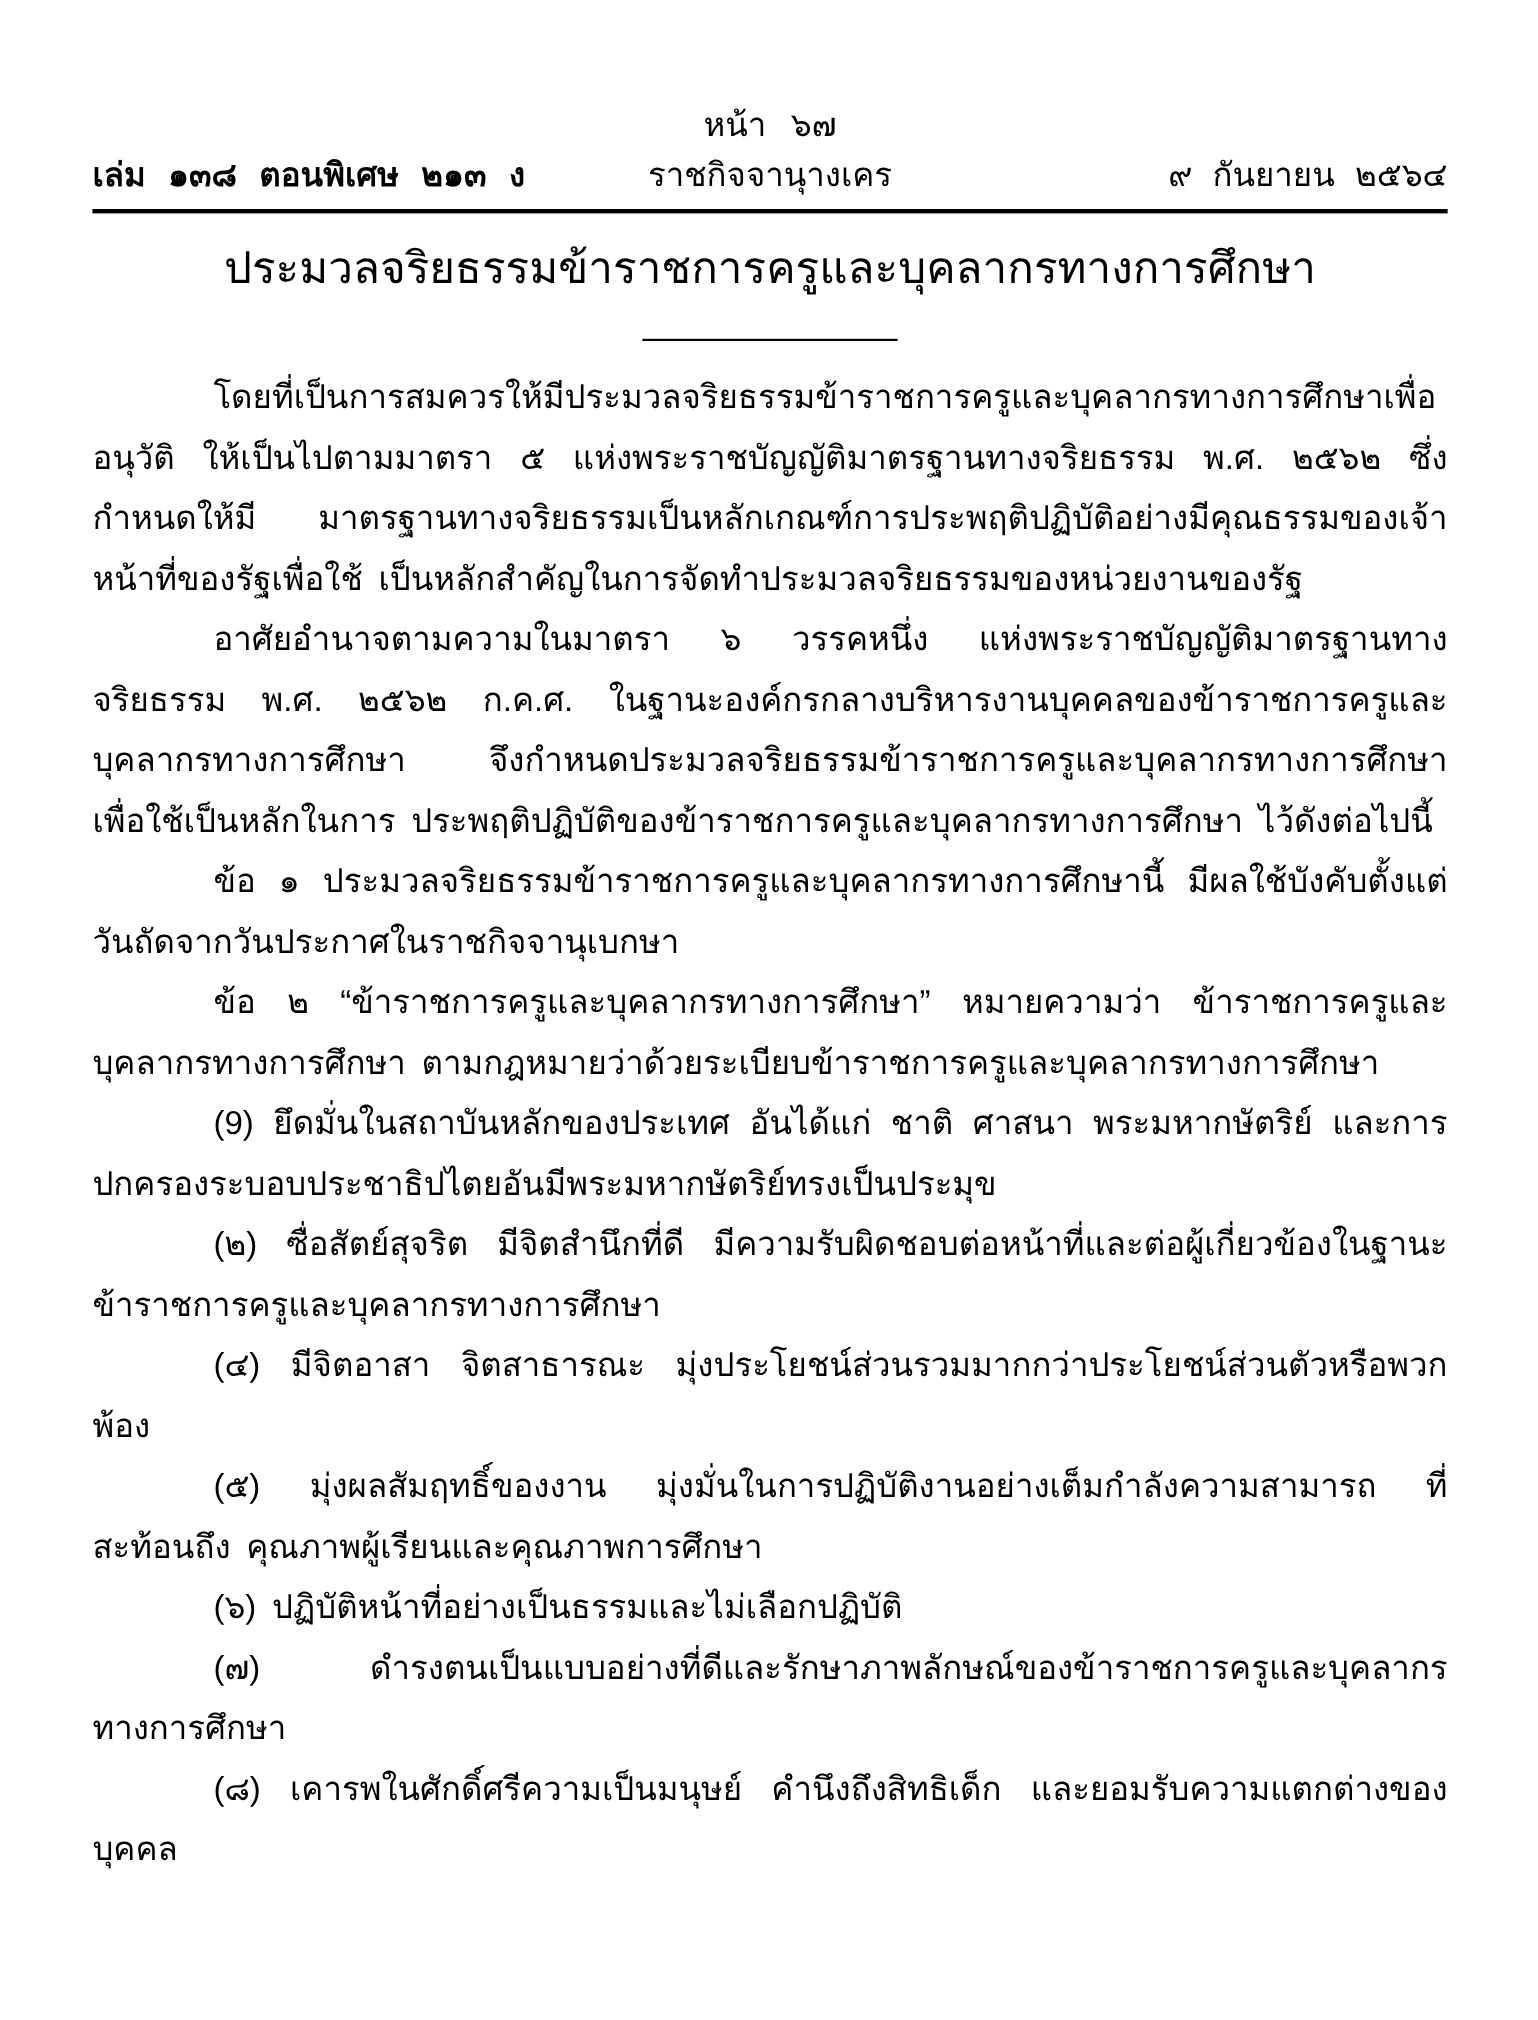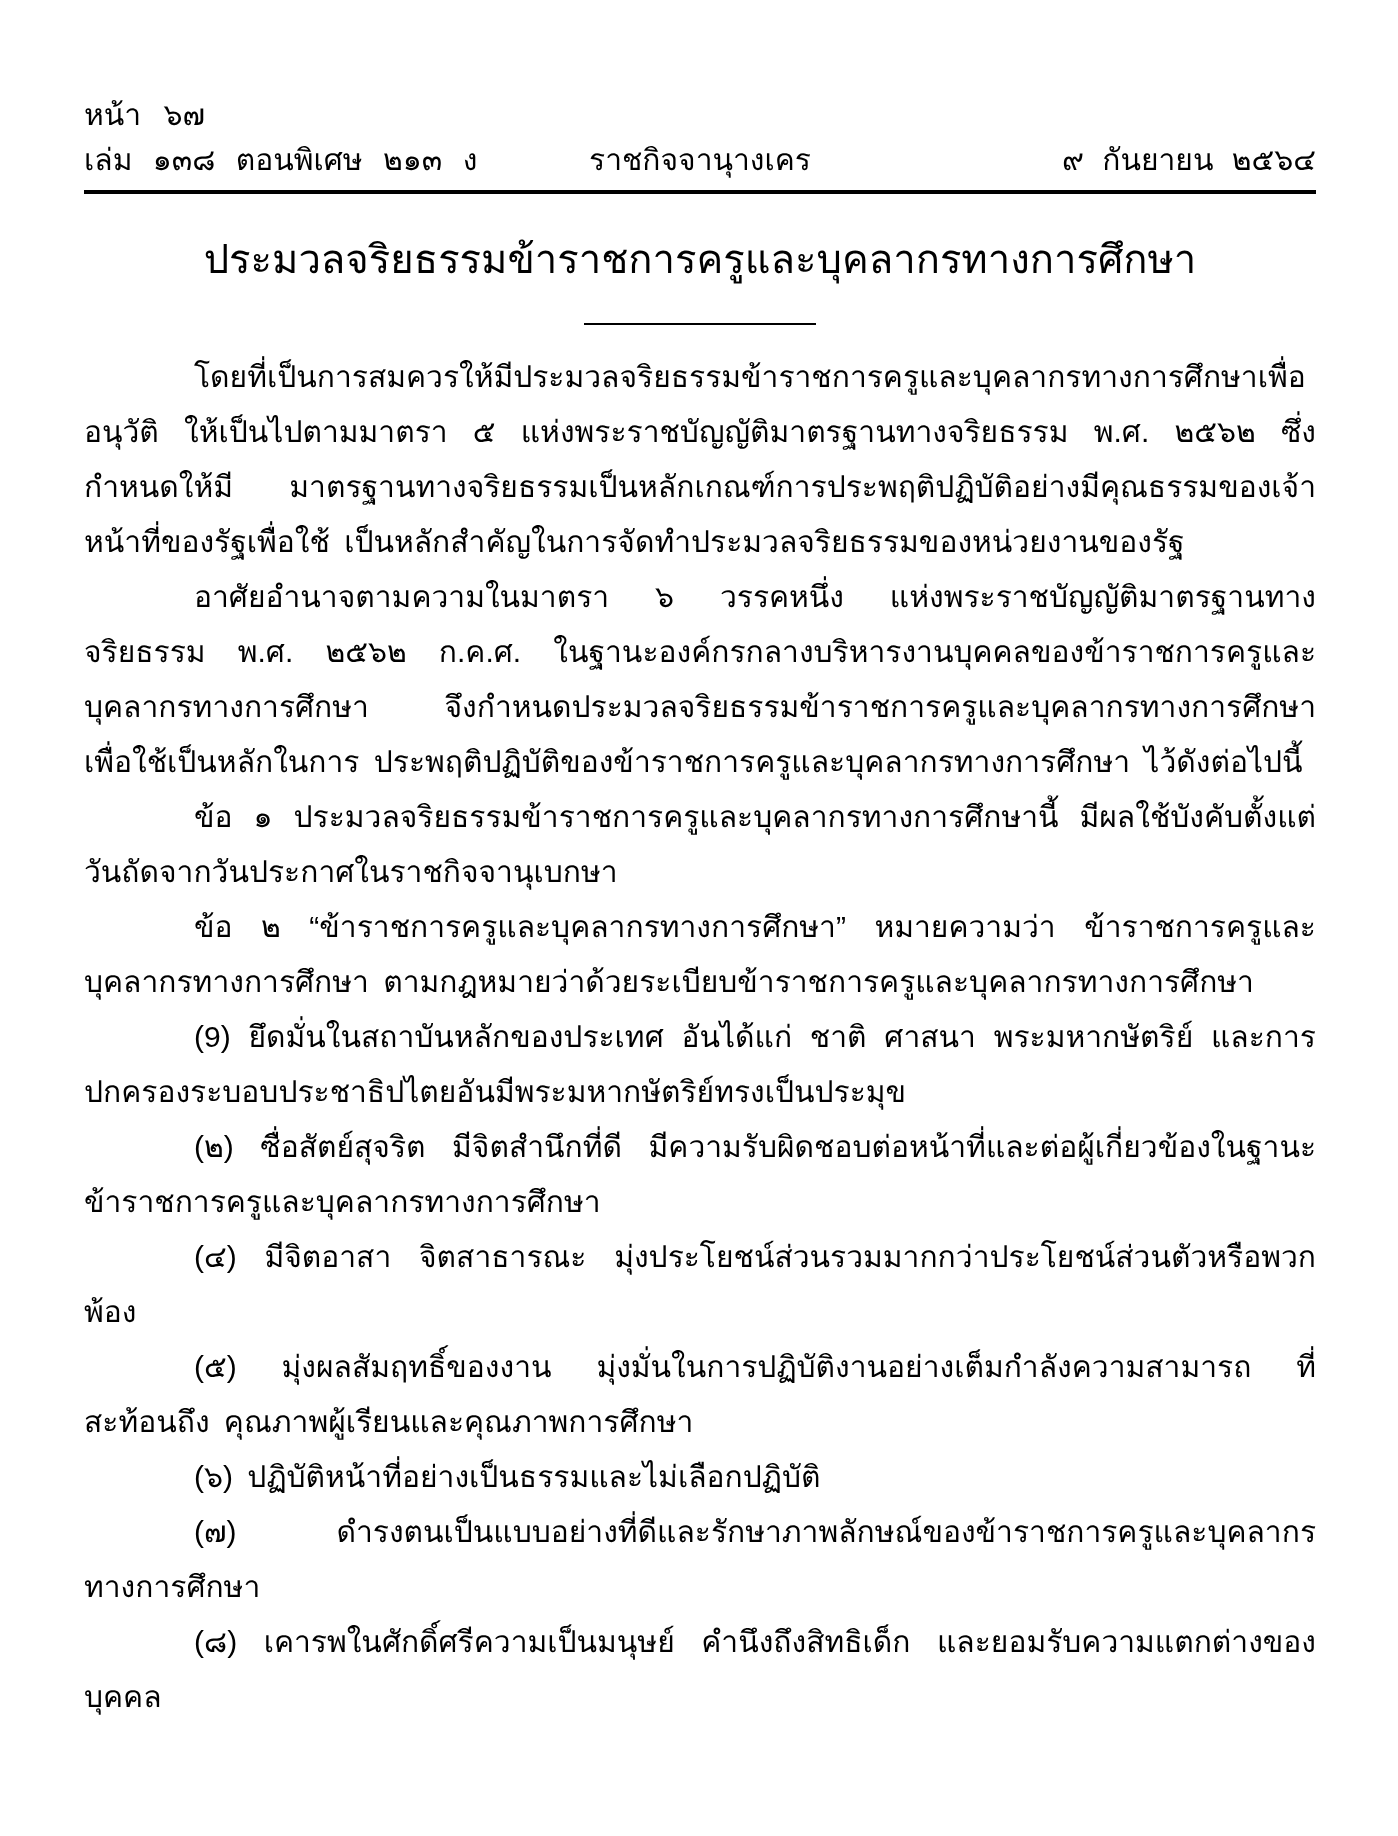--- a/index.html
+++ b/index.html
@@ -13,51 +13,52 @@
     height: 1836px;
     margin: 0 auto;
     background: #ffffff;
     color: #000000;
     font-family: "Liberation Sans", "DejaVu Sans", sans-serif;
     box-sizing: border-box;
     padding: 96px 82px 0 84px;
     overflow: hidden;
   }
   .page-num {
-    text-align: left;
+    text-align: center;
     font-size: 30px;
     line-height: 38px;
     word-spacing: 14px;
   }
   .header-row {
     display: grid;
     grid-template-columns: 1fr auto 1fr;
     align-items: baseline;
     margin-top: 6px;
     font-size: 30px;
     line-height: 40px;
   }
   .header-volume {
     justify-self: start;
     word-spacing: 12px;
+    font-weight: bold;
   }
   .header-gazette {
     justify-self: center;
   }
   .header-date {
     justify-self: end;
     word-spacing: 10px;
   }
   .header-rule {
     height: 4px;
     background: #000000;
     margin-top: 10px;
   }
   .doc-title {
-    margin: 39px 0 0 0;
+    margin: 24px 0 0 0;
     text-align: center;
     font-size: 40px;
     font-weight: normal;
     line-height: 52px;
   }
   .title-rule {
     width: 232px;
     height: 2px;
     background: #000000;
     margin: 38px auto 0 auto;

